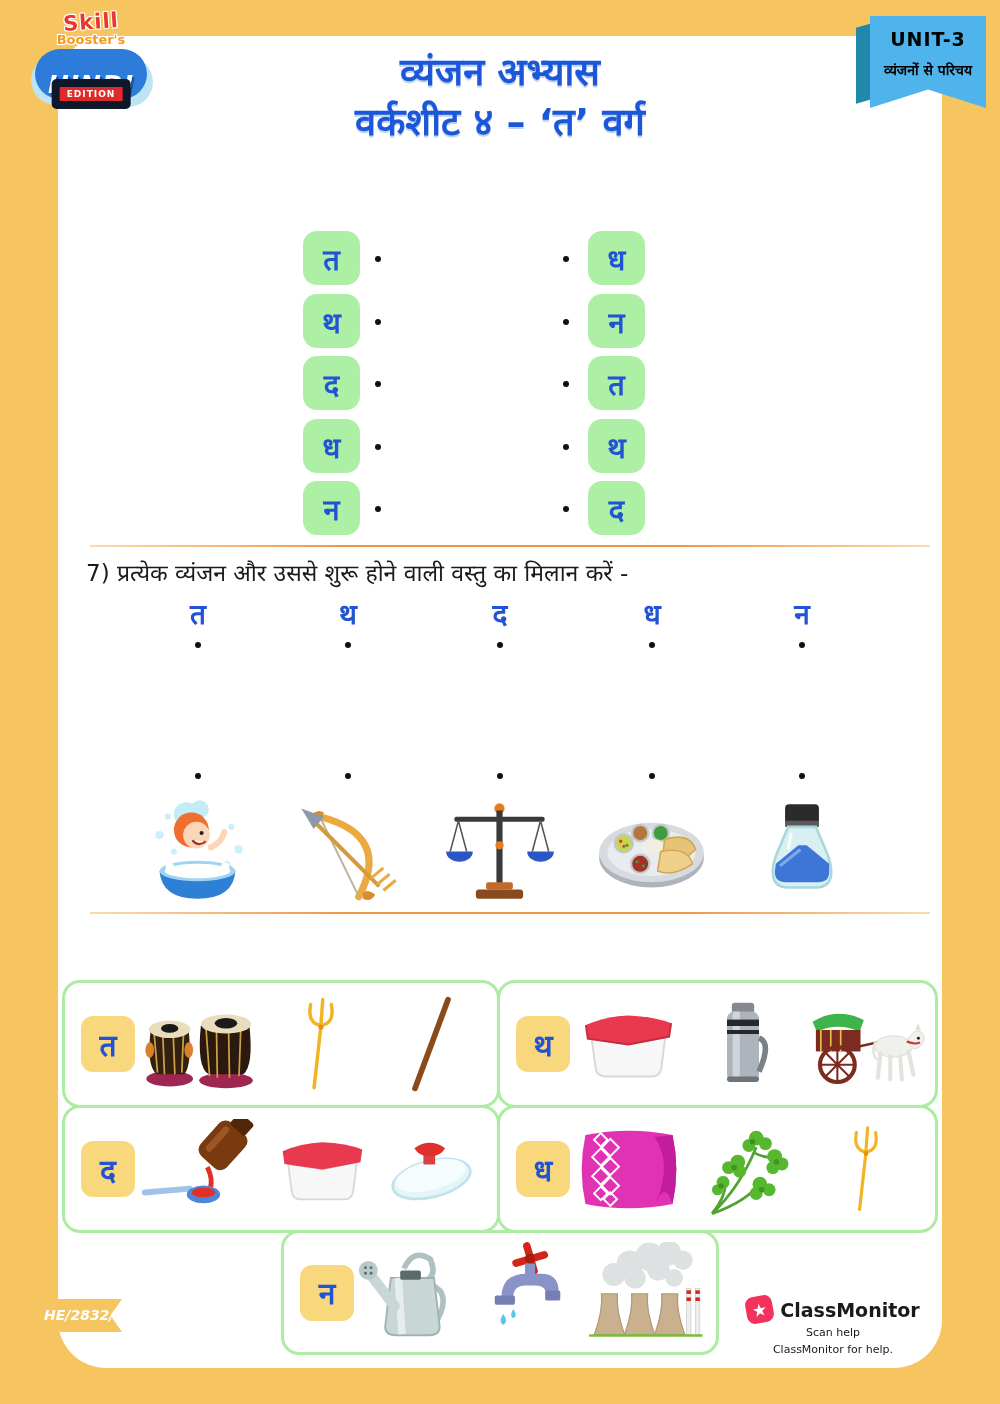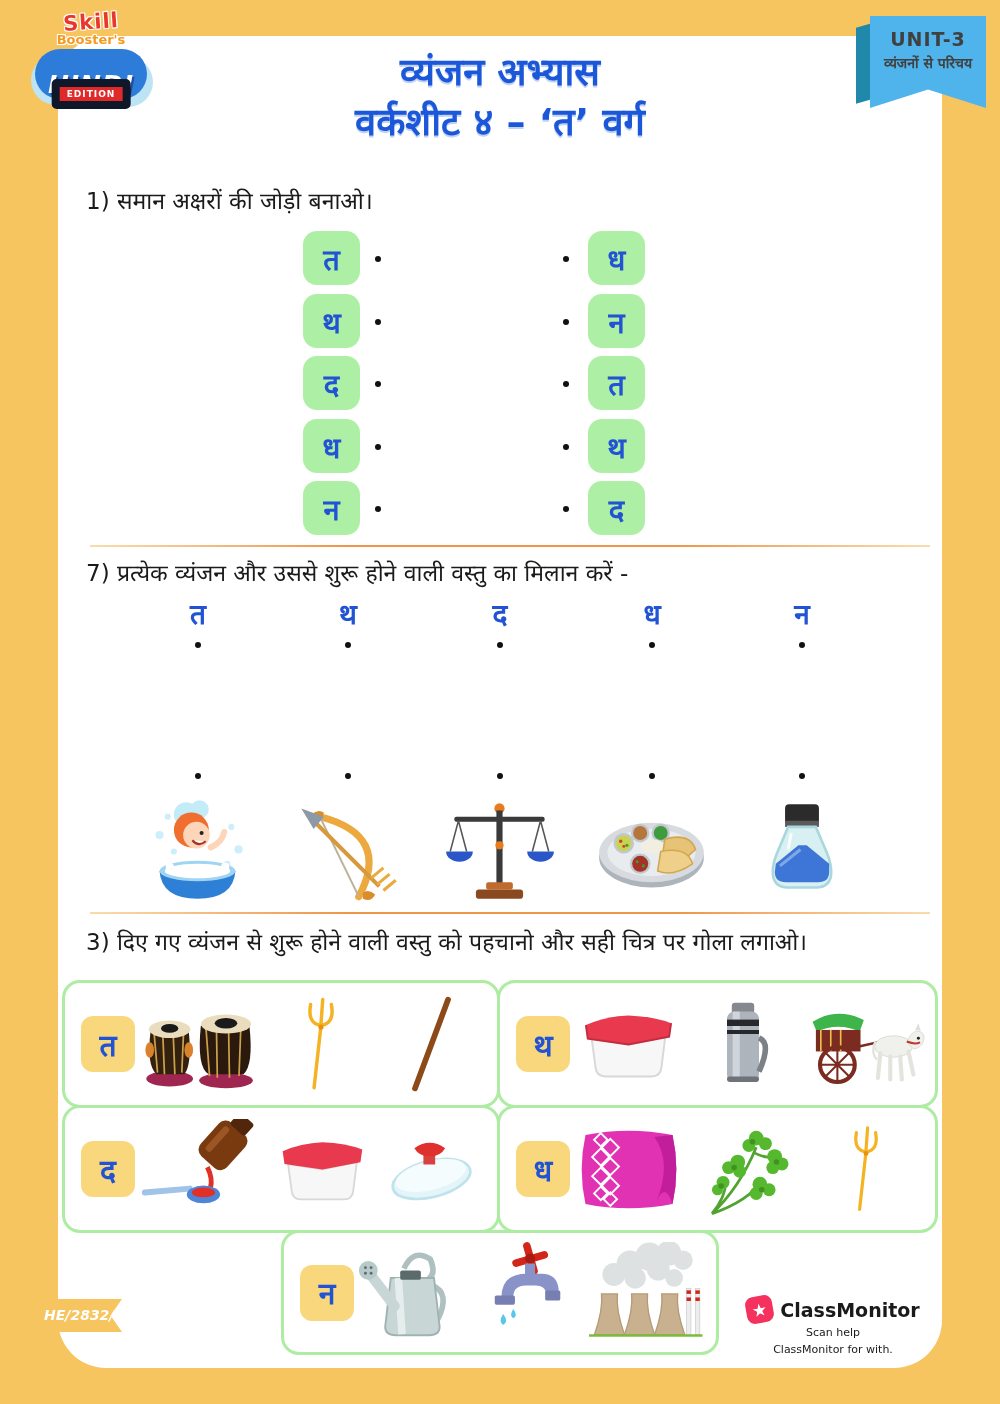--- a/index.html
+++ b/index.html
@@ -17,23 +17,23 @@
     box-shadow:6px 8px 0 #BDE4F5, -4px 6px 0 #BDE4F5;display:flex;align-items:flex-end;justify-content:center;}
   .logo-hindi{color:#fff;font-size:25px;font-weight:bold;font-style:italic;letter-spacing:1px;
     text-shadow:2px 2px 0 #1B4FA0;}
   .logo-edition{position:absolute;left:50%;transform:translateX(-50%);bottom:-10px;background:#E02A2A;color:#fff;
     font-size:9px;font-weight:bold;letter-spacing:1px;padding:2px 7px;border-radius:5px;border:8px solid #0f172a;}
 
   
   .banner-wrap{position:absolute;left:854px;top:16px;width:132px;height:100px;}
   .banner-fold{position:absolute;left:2px;top:8px;width:26px;height:76px;background:#2088AA;transform:skewY(-16deg);}
   .banner{position:absolute;left:16px;top:0;width:116px;height:92px;background:#4FB3EC;
-    clip-path:polygon(0 0,100% 0,100% 100%,50% 80%,0 100%);text-align:center;color:#404040;}
+    clip-path:polygon(0 0,100% 0,100% 100%,50% 80%,0 100%);text-align:center;color:#000000;}
   .banner-line1{margin-top:12px;font-size:19px;font-weight:bold;letter-spacing:1px;}
-  .banner-line2{margin-top:3px;font-size:14px;font-weight:bold;}
+  .banner-line2{margin-top:10px;font-size:14px;font-weight:bold;}
 
   
   .title1,.title2{position:absolute;left:0;width:1000px;text-align:center;color:#1B57D8;font-weight:bold;
     text-shadow:0 2px 0 #BFD2F0;}
   .title1{top:44px;font-size:38px;}
   .title2{top:94px;font-size:38px;}
 
   
   .sec-heading{position:absolute;left:86px;width:860px;font-size:23px;color:#1A1A1A;}
 
@@ -93,21 +93,20 @@
     <div class="banner-fold"></div>
     <div class="banner">
       <div class="banner-line1">UNIT-3</div>
       <div class="banner-line2">व्यंजनों से परिचय</div>
     </div>
   </div>
 
   <div class="title1">व्यंजन अभ्यास</div>
   <div class="title2">वर्कशीट ४ – ‘त’  वर्ग</div>
 
-  <div class="sec-heading" style="top:184px">1) समान अक्षरों की जोड़ी बनाओ।</div>
 
   <div class="m-row" style="top:231px">
     <div class="letter-tile tile-left">त</div>
     <span class="dot dot-l"></span>
     <span class="dot dot-r"></span>
     <div class="letter-tile tile-right">ध</div>
   </div>
   <div class="m-row" style="top:294px">
     <div class="letter-tile tile-left">थ</div>
     <span class="dot dot-l"></span>
@@ -241,21 +240,20 @@
       <rect x="41" y="28" width="33" height="6" fill="#5A5A5A"></rect>
       <path d="M44 34 h27 l11 26 q4 10 4 18 q0 15 -15 15 h-27 q-15 0 -15 -15 q0 -8 4 -18 z" fill="#D9F0F2" stroke="#A8D8DE" stroke-width="2.5"></path>
       <path d="M32 70 L54 52 h8 L84 70 l0 8 q0 10 -11 10 h-31 q-11 0 -11 -10 z" fill="#3E76D8"></path>
       <path d="M36 72 L56 56" stroke="#7FA8E8" stroke-width="3" fill="none"></path>
       <line x1="47" y1="40" x2="44" y2="56" stroke="#FFFFFF" stroke-width="3" opacity="0.8"></line>
     </svg>
   </div>
 
   <div class="divider" style="top:912px"></div>
 
-  <div class="sec-heading" style="top:925px">3) दिए गए व्यंजन से शुरू होने वाली वस्तु को पहचानो और सही चित्र पर गोला लगाओ।</div>
 
   <div class="cell" style="left:62px;top:980px;width:438px;height:128px">
     <div class="cell-letter">त</div>
     <div class="cell-img">
       <svg width="130" height="104" viewBox="0 0 150 110">
         <ellipse cx="40" cy="95" rx="27" ry="9" fill="#A02652"></ellipse>
         <path d="M18 40 q-5 40 7 50 h32 q9 -12 5 -50 z" fill="#33200F"></path>
         <path d="M22 42 L26 88 M32 42 L34 90 M44 42 L46 90 M56 42 L54 88" stroke="#C9A24A" stroke-width="2" fill="none"></path>
         <ellipse cx="17" cy="62" rx="5" ry="9" fill="#D9822B"></ellipse>
           <ellipse cx="62" cy="62" rx="5" ry="9" fill="#D9822B"></ellipse>
@@ -476,15 +474,15 @@
   </div>
 
   <div class="he-ribbon">HE/2832/4</div>
 
   <div class="cm">
     <div class="cm-row">
       <div class="cm-badge">★</div>
       <div class="cm-name">ClassMonitor</div>
     </div>
     <div class="cm-small">Scan help</div>
-    <div class="cm-small">ClassMonitor for with.</div>
+    <div class="cm-small">ClassMonitor for help.</div>
   </div>
 </div>
 
 </body></html>

